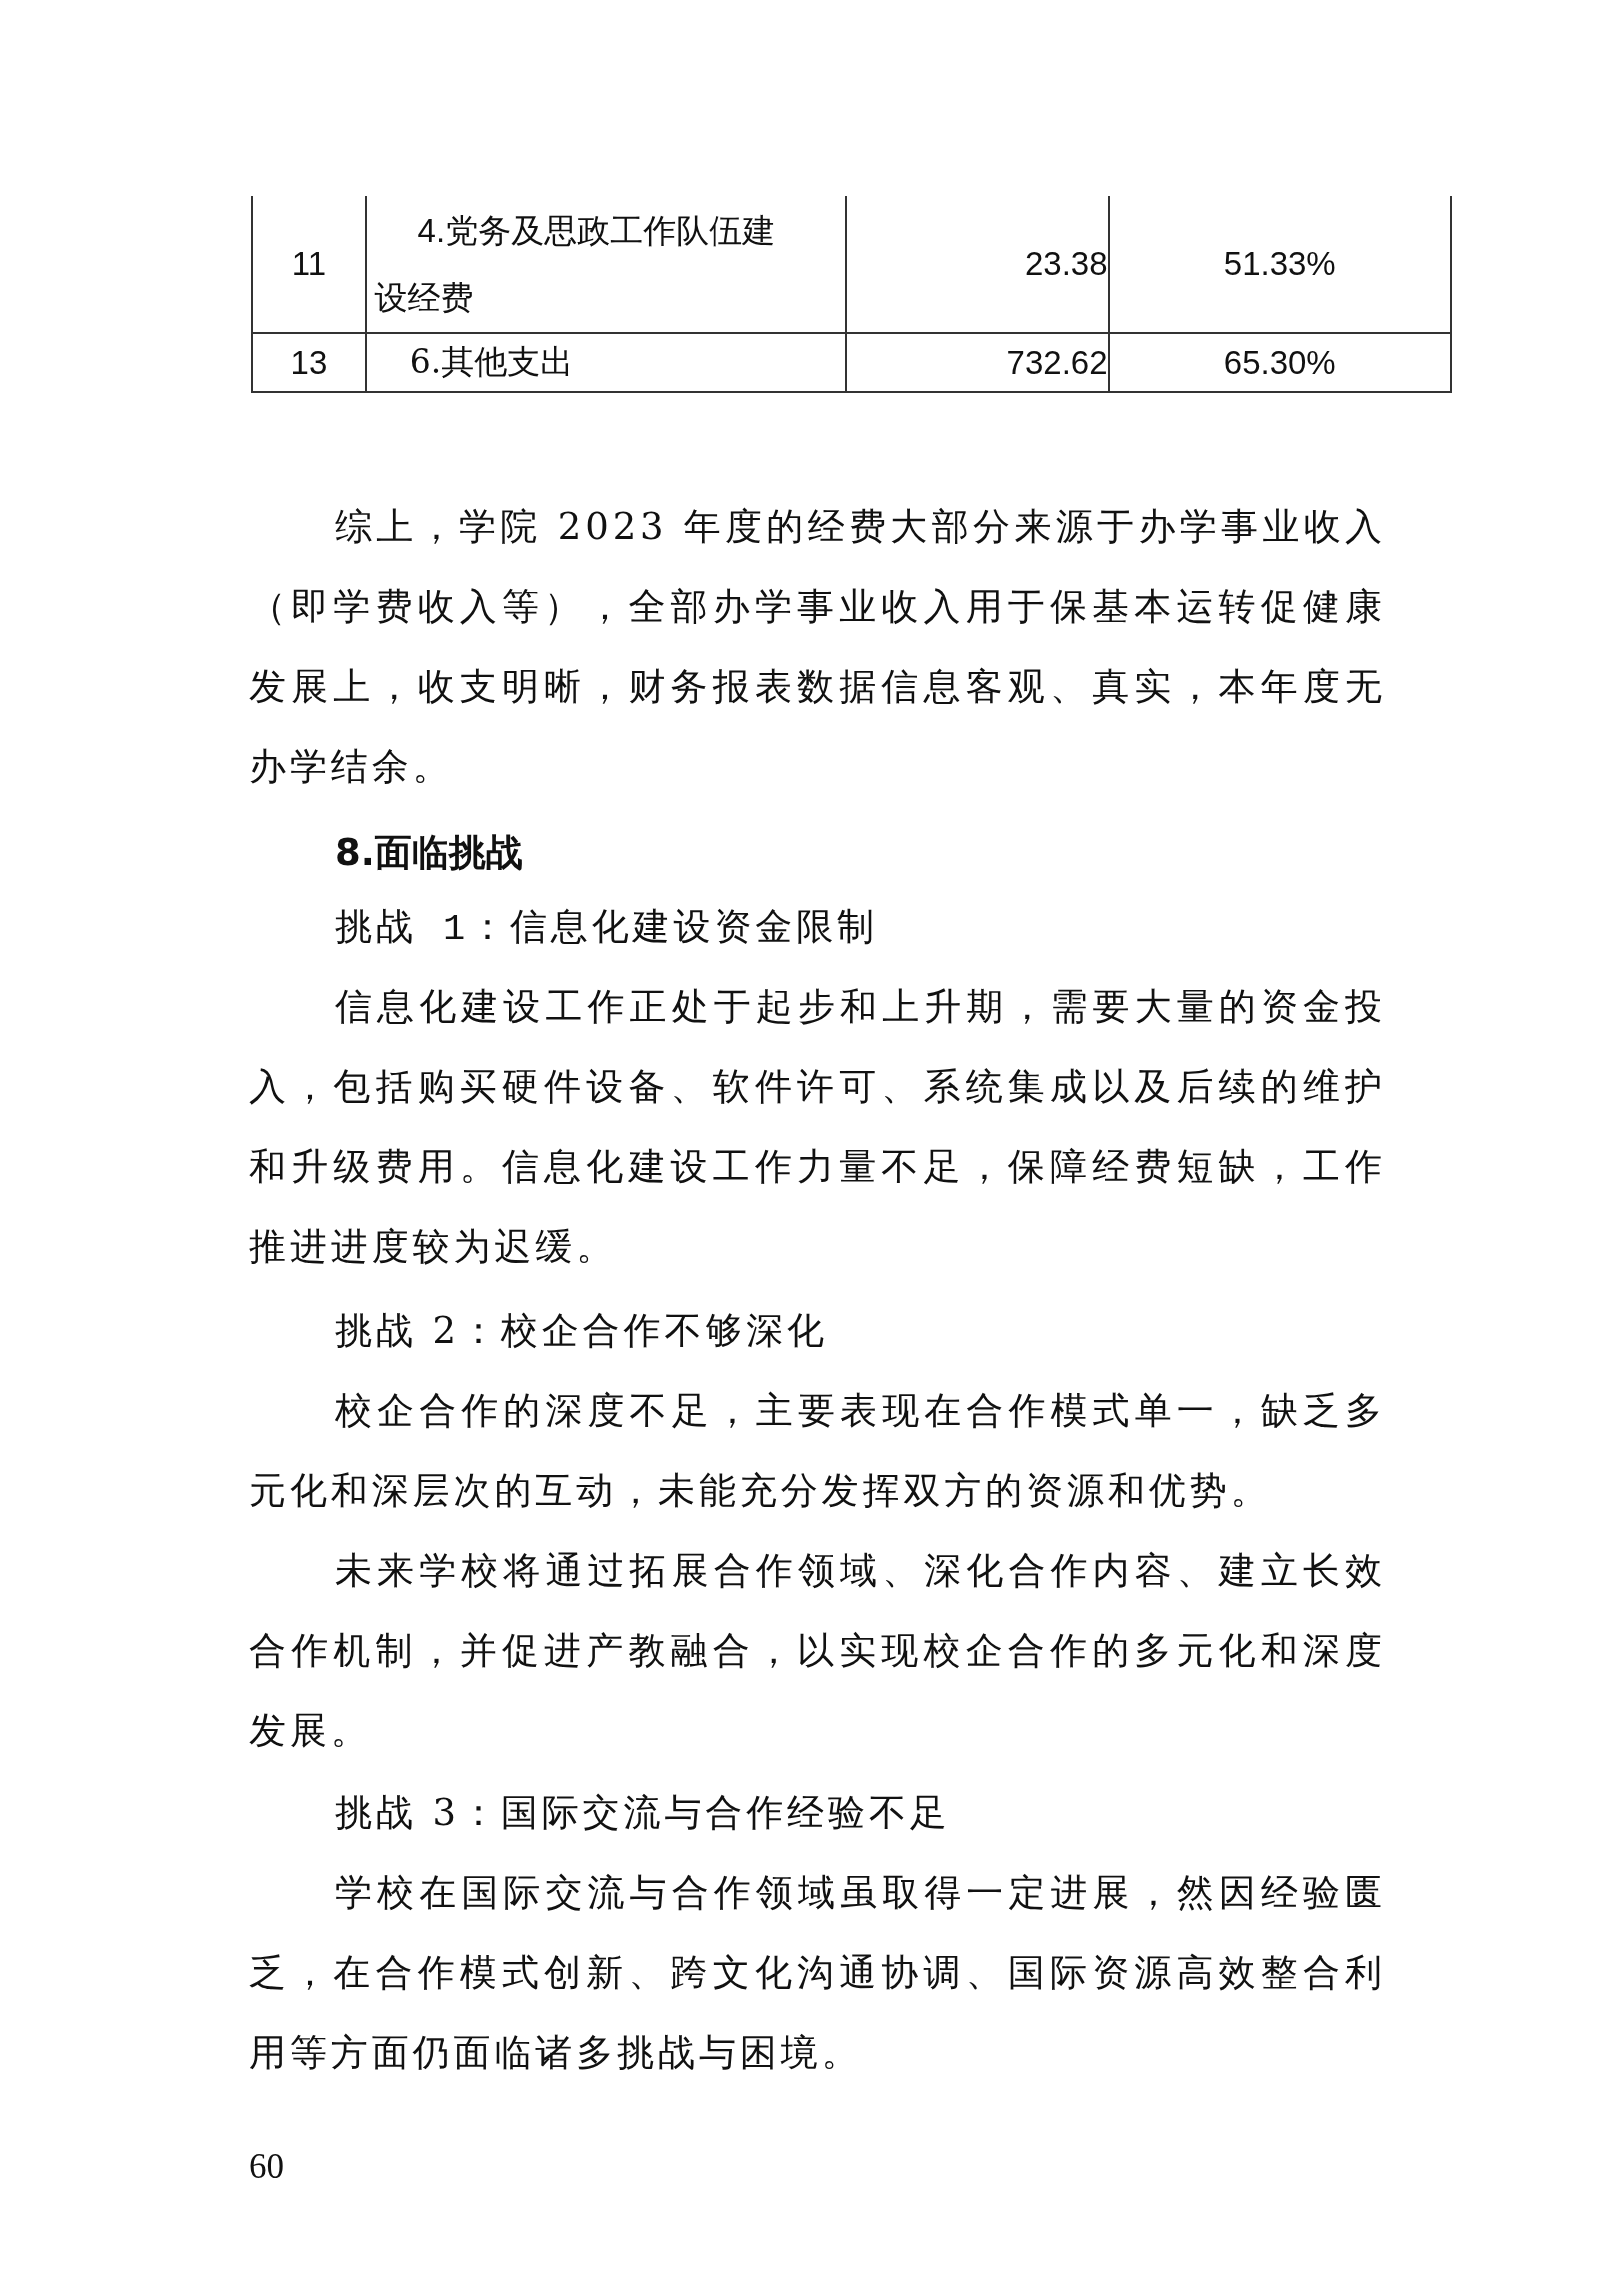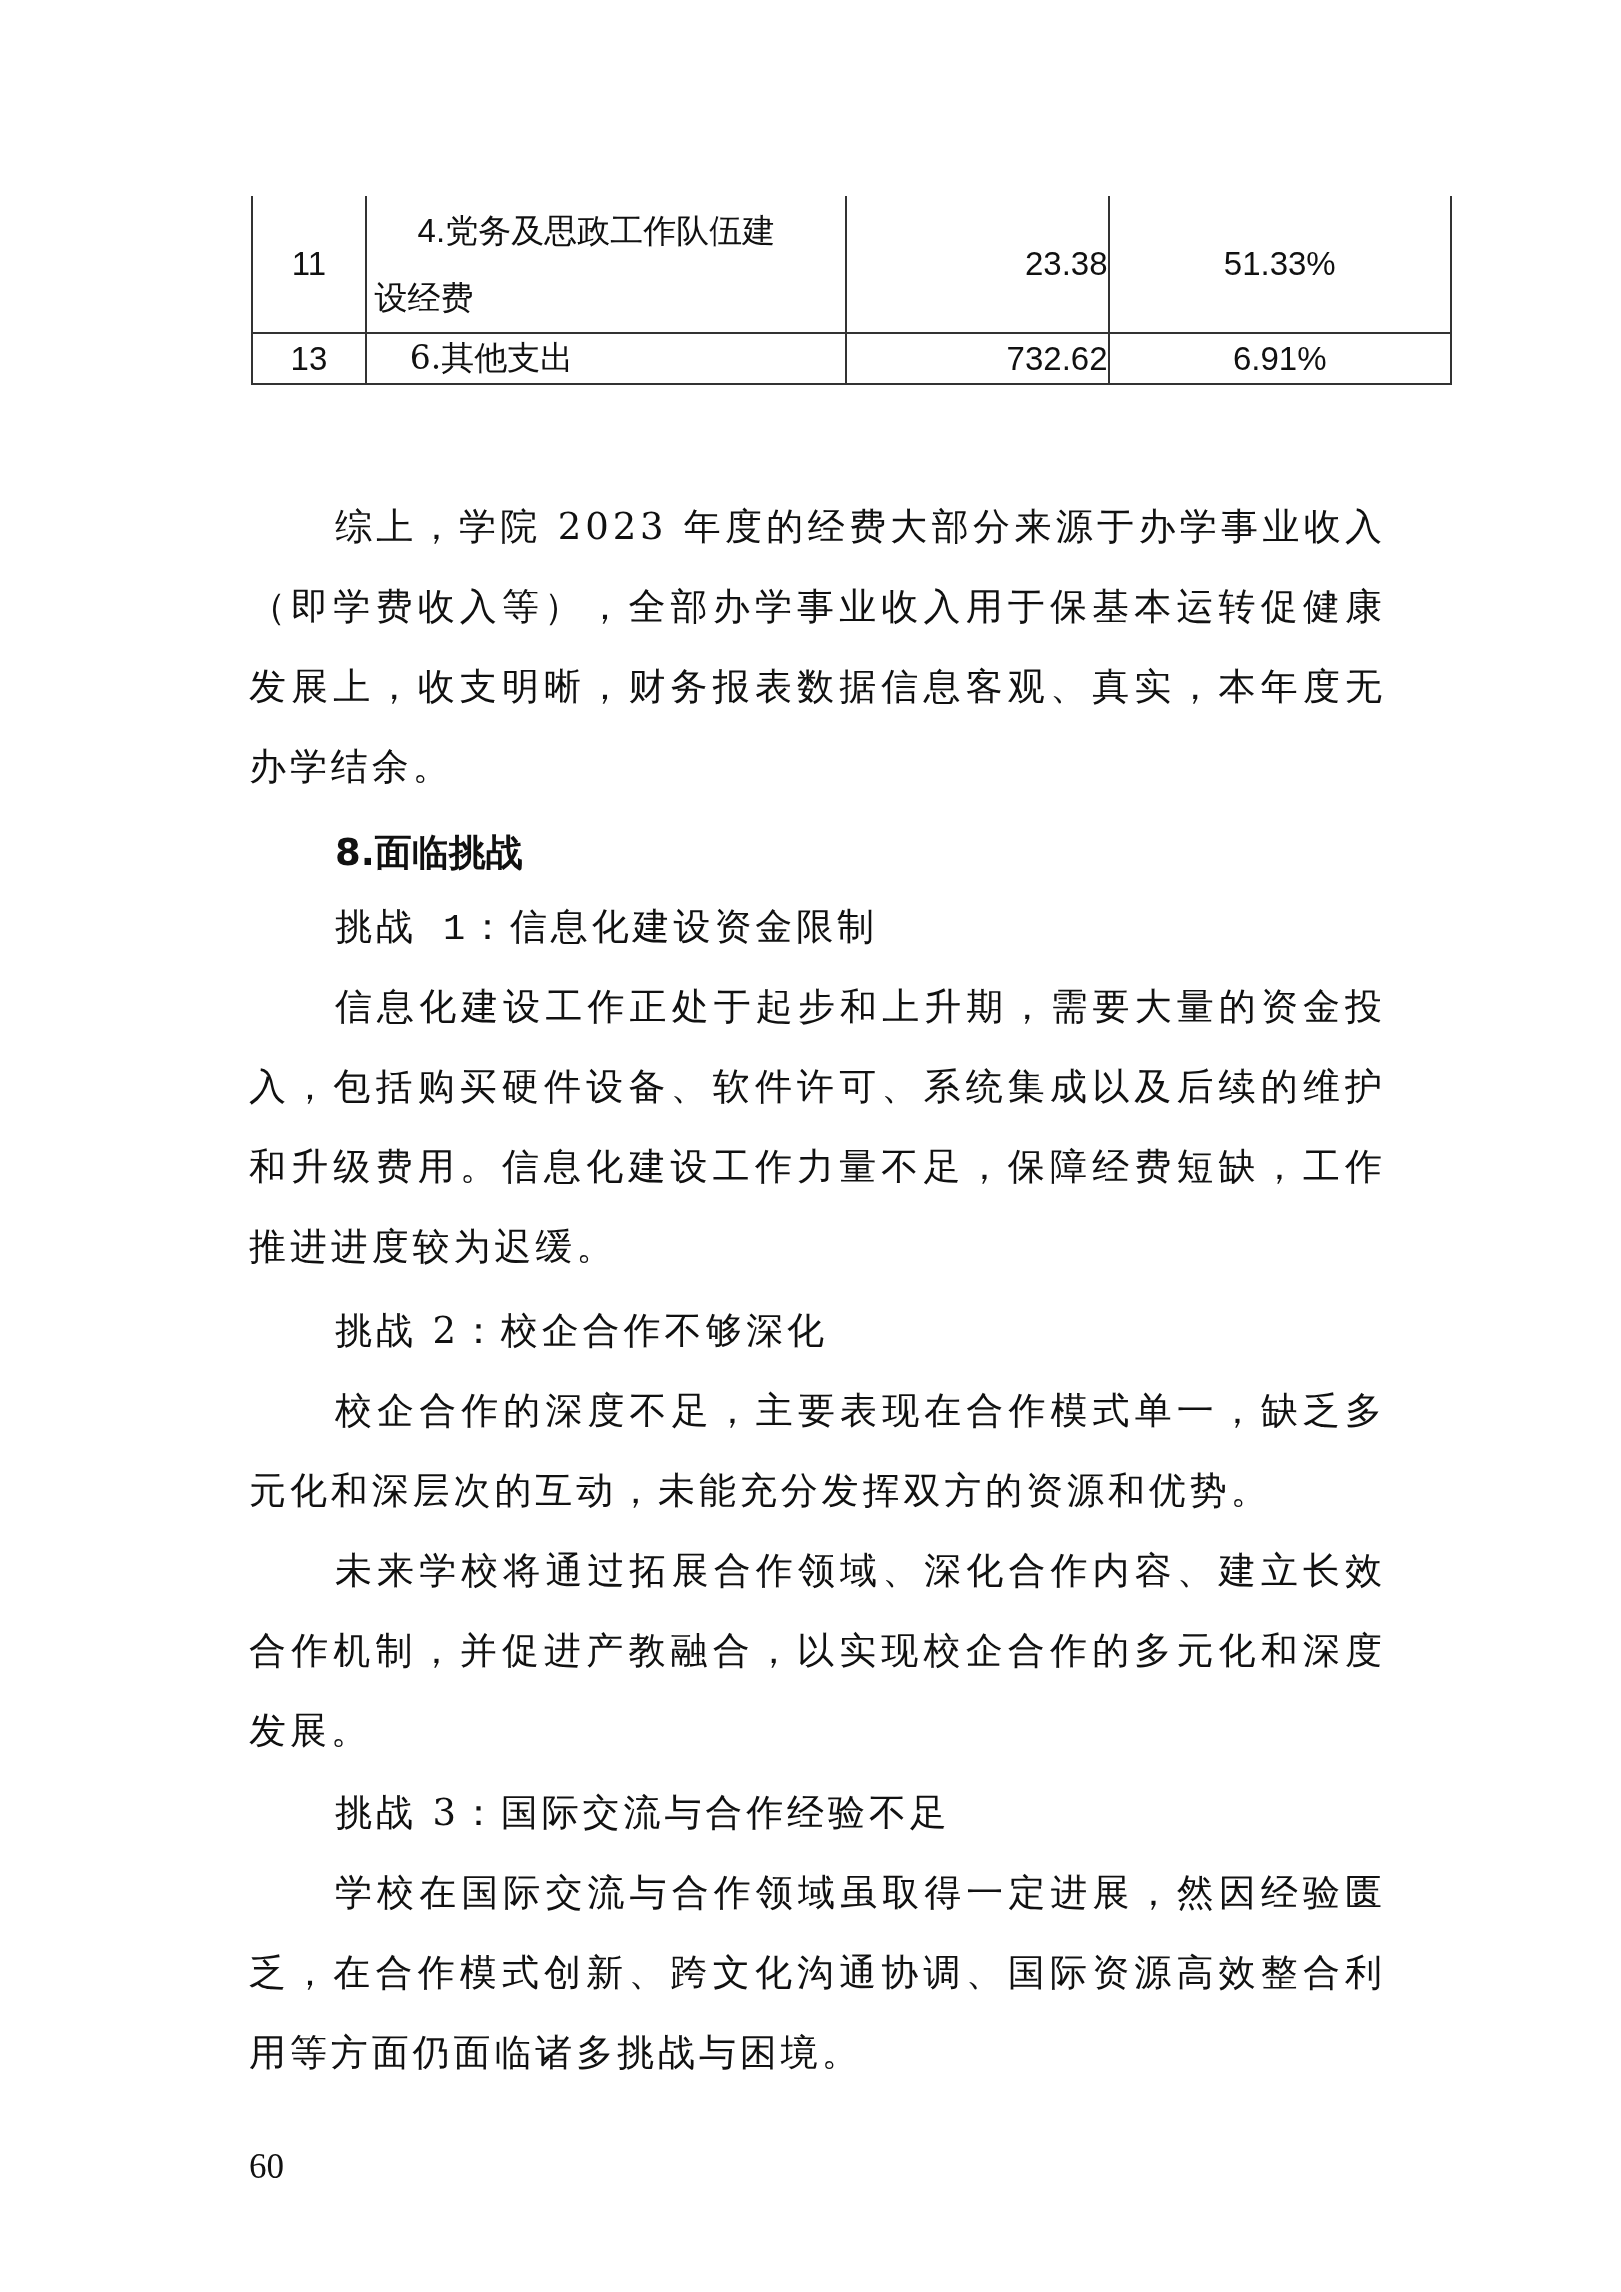--- a/index.html
+++ b/index.html
@@ -12,21 +12,21 @@
   .tbl td { border: 2px solid #333; border-top: none; padding: 0; font-family: "Liberation Sans", "DejaVu Sans", sans-serif;
             font-size: 33px; color: #111; vertical-align: middle; }
   .tbl tr:first-child td { border-top: none; }
   .tbl tr + tr td { border-top: 2.9px solid #444; }
   .c-idx { width: 112px; text-align: center; }
   .c-name { width: 479px; text-align: left; }
   .c-amt { width: 261px; text-align: right; }
   .c-pct { width: 341px; text-align: center; }
   .r1 { height: 137px; }
   .r2 { height: 69px; }
-  .r3 { height: 51px; }
+  .r3 { height: 59px; }
   .name-wrap { padding-left: 7.8px; line-height: 67px; font-family: Liberation Sans, sans-serif; font-size: 33px; }
   .name-first { padding-left: 43px; display: block; }
   .name-single { padding-left: 43px; font-family: "DejaVu Serif", "Liberation Serif", serif; }
 
   .body-text { position: absolute; left: 249px; width: 1137px; font-size: 37px; line-height: 80px;
                letter-spacing: 3.9px; text-align: justify; }
   .para { margin: 0; text-indent: 86px; }
   .h8 { position: absolute; left: 335px; top: 823px; font-family: "DejaVu Sans", "Liberation Sans", sans-serif;
         font-weight: bold; font-size: 37px; line-height: 59px; }
   .sub { margin: 0; padding-left: 86px; }
@@ -47,21 +47,21 @@
           <span>设经费</span>
         </div>
       </td>
       <td class="c-amt">23.38</td>
       <td class="c-pct">51.33%</td>
     </tr>
     <tr class="r3">
       <td class="c-idx">13</td>
       <td class="c-name"><span class="name-single">6.其他支出</span></td>
       <td class="c-amt">732.62</td>
-      <td class="c-pct">6.91%</td>
+      <td class="c-pct">65.30%</td>
     </tr>
   </tbody>
     </table>
 
   <div class="body-text" style="top:487px;">
     <p class="para">综上，学院 2023 年度的经费大部分来源于办学事业收入（即学费收入等），全部办学事业收入用于保基本运转促健康发展上，收支明晰，财务报表数据信息客观、真实，本年度无办学结余。</p>
   </div>
 
   <div class="h8">8.面临挑战</div>
 

